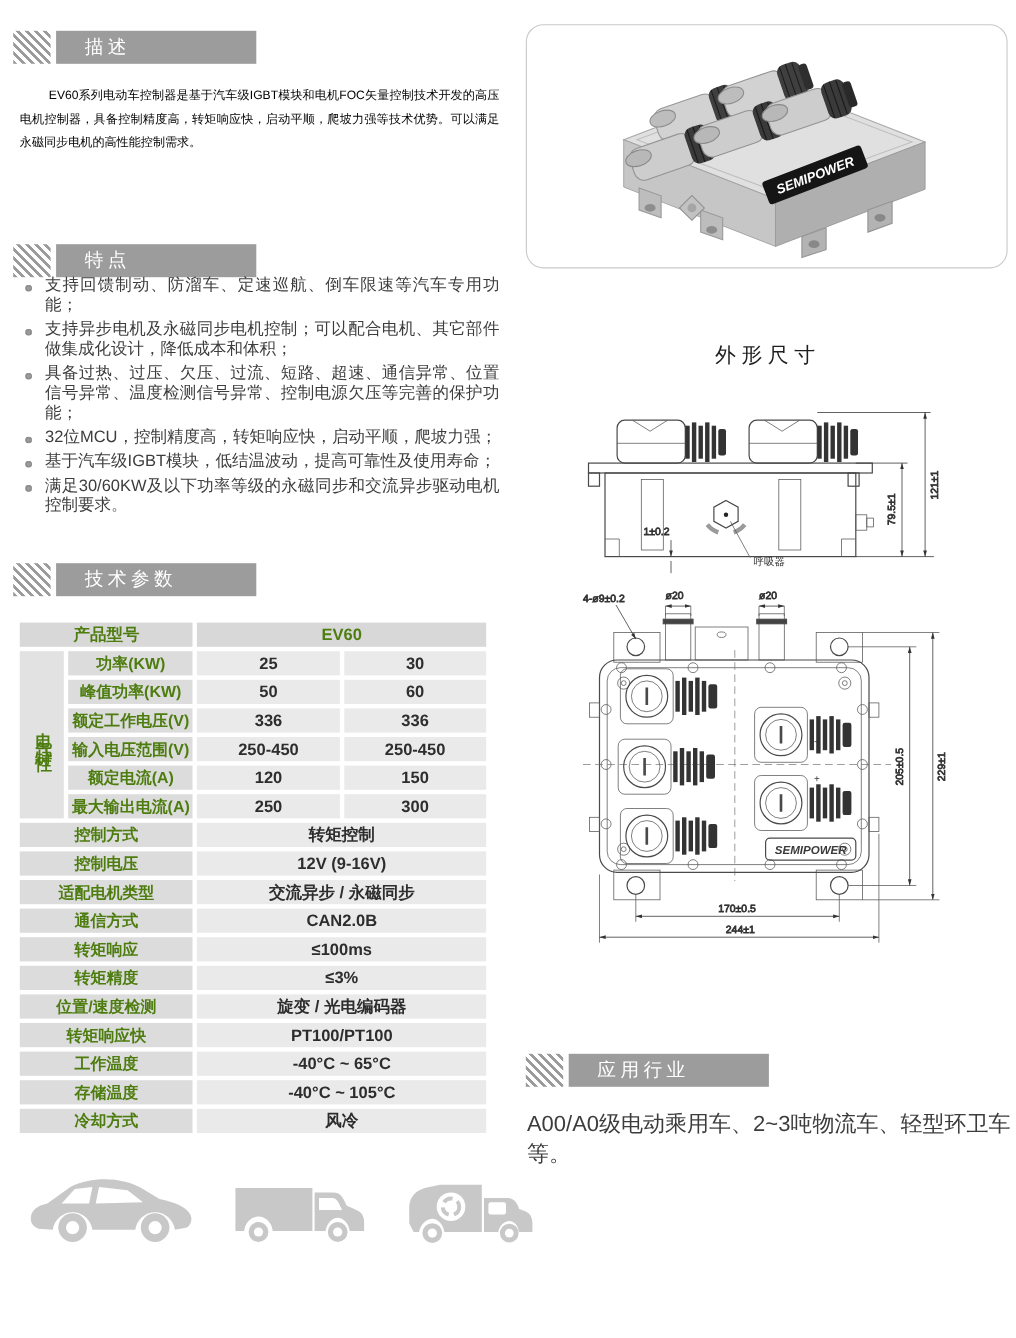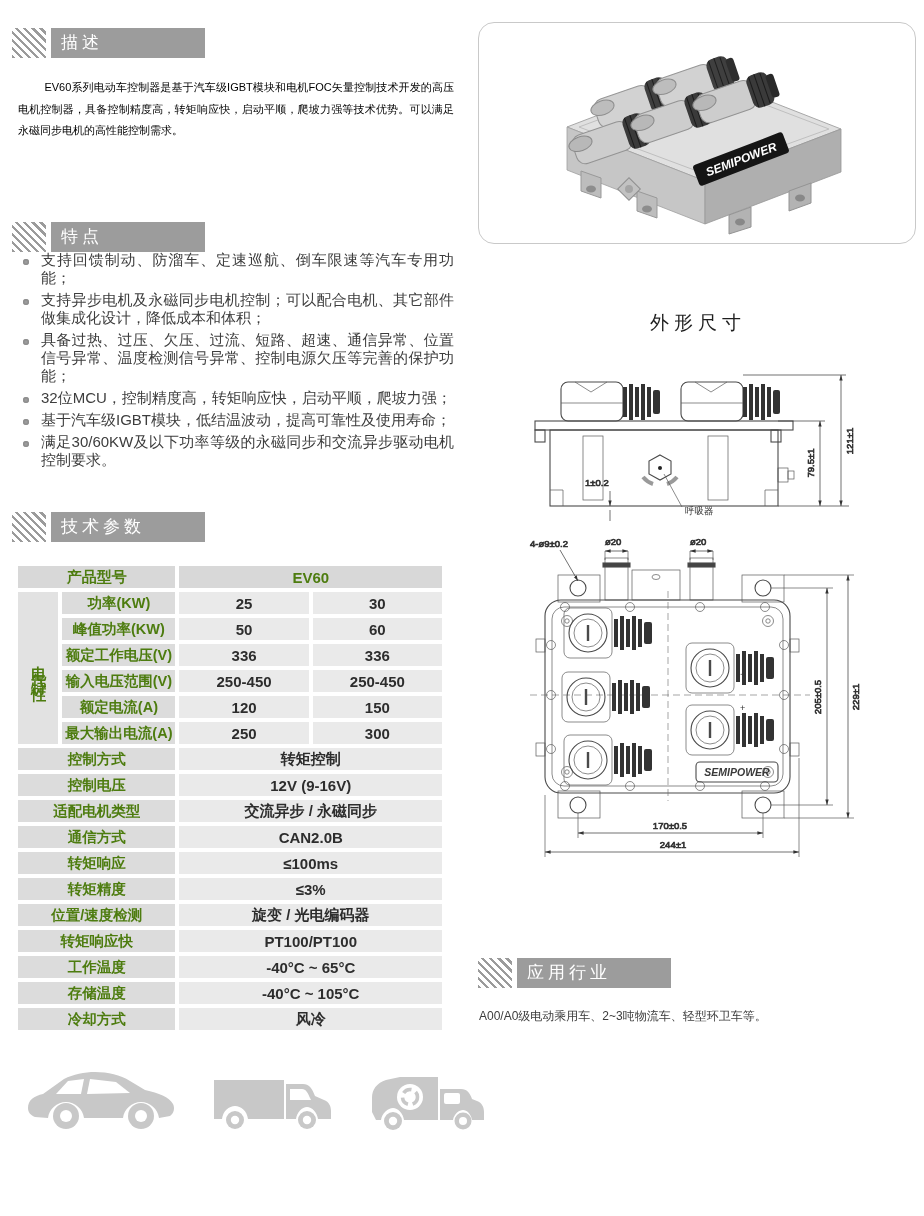--- a/index.html
+++ b/index.html
@@ -2,22 +2,22 @@
 <html><head>
 <meta charset="utf-8">
 <style>
   html,body{margin:0;padding:0;background:#ffffff;}
   .page{position:relative;width:924px;height:1216px;background:#fff;overflow:hidden;
         font-family:"Liberation Sans","DejaVu Sans",sans-serif;color:#3c3c3c;}
   
   .sec-head{position:absolute;display:flex;align-items:stretch;height:30px;}
   .hatch{width:34px;height:30px;margin-right:5px;
          background:repeating-linear-gradient(45deg,#9b9b9b 0 2.6px,#ffffff 2.6px 5.7px);}
-  .bar{width:154px;height:30px;background:#9c9c9c;color:#fff;font-size:17px;
-       line-height:30px;padding-left:10px;letter-spacing:4px;box-sizing:border-box;}
+  .bar{width:182px;height:30px;background:#9c9c9c;color:#fff;font-size:17px;
+       line-height:30px;padding-left:26px;letter-spacing:4px;box-sizing:border-box;}
   
   .desc-text{position:absolute;left:18px;top:66px;width:436px;font-size:11px;
              line-height:21.5px;text-align:justify;text-indent:2.4em;color:#000000;}
   
   .features{position:absolute;left:20px;top:251px;width:434px;margin:0;padding:0;list-style:none;}
   .features li{position:relative;padding-left:21px;font-size:15px;line-height:18px;
                margin-bottom:4px;text-align:justify;color:#3d3d3d;}
   .features li::before{content:"";position:absolute;left:3px;top:8px;width:6px;height:6px;
                border-radius:50%;background:#9c9c9c;box-shadow:inset 0 0 0 1.5px #8f8f8f;}
   
@@ -29,21 +29,21 @@
   .spec-table td.h{background:#d8d8d8;font-weight:bold;font-size:15px;}
   .spec-table td.v{background:#eaeaea;font-weight:bold;font-size:15px;color:#2d2d2d;}
   .spec-table td.g{background:#e2e2e2;font-weight:bold;writing-mode:vertical-lr;
               text-orientation:upright;letter-spacing:7px;font-size:15px;}
   
   .photo-card{position:absolute;left:478px;top:22px;width:438px;height:222px;
               border:1.5px solid #c9c9c9;border-radius:16px;box-sizing:border-box;}
   .dwg-title{position:absolute;left:478px;top:310px;width:440px;text-align:center;
              font-size:19px;letter-spacing:5px;color:#1e1e1e;}
   .svg-abs{position:absolute;}
-  .app-text{position:absolute;left:479px;top:1008px;width:440px;font-size:12px;color:#3c3c3c;}
+  .app-text{position:absolute;left:479px;top:1008px;width:440px;font-size:20px;color:#3c3c3c;}
   
   .ln{stroke:#4a4a4a;stroke-width:1.1;fill:none;}
   .ln2{stroke:#5a5a5a;stroke-width:0.7;fill:none;}
   .dim{stroke:#333;stroke-width:0.7;fill:none;}
   .dimt{font-size:9.5px;fill:#333;}
   .dash{stroke:#6a6a6a;stroke-width:0.6;fill:none;stroke-dasharray:7 4;}
   .dark{fill:#333;}
   .veh{fill:#c8c8c8;}
 </style>
 </head>

